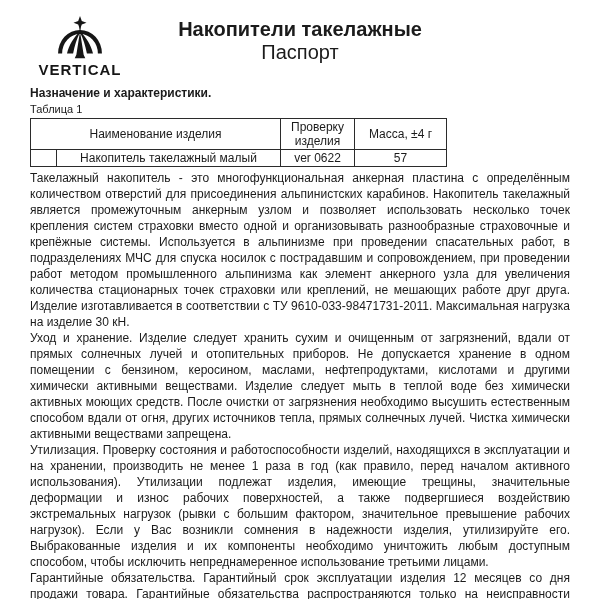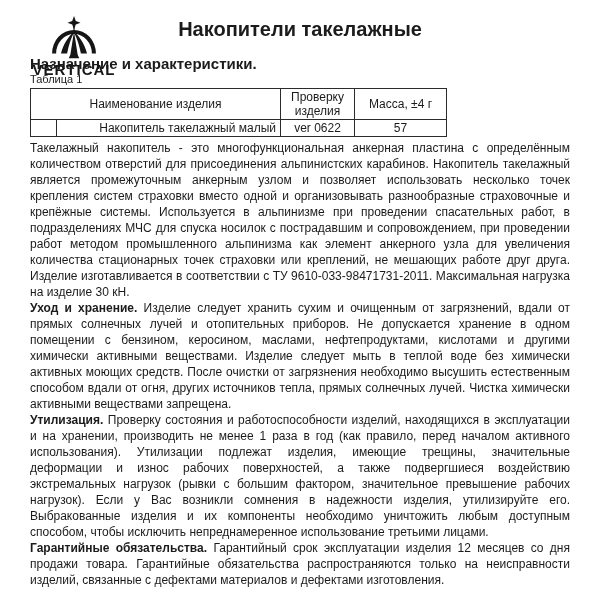--- a/index.html
+++ b/index.html
@@ -4,44 +4,44 @@
 <style>
   html, body { margin: 0; padding: 0; background: #ffffff; }
   body {
     width: 600px; height: 599px; overflow: hidden;
     color: #1b1b1b;
     font-family: "Liberation Sans", sans-serif;
   }
   .page { position: relative; box-sizing: border-box; width: 600px; height: 599px; padding: 14px 30px 0 30px; }
 
   
-  .logo-block { position: absolute; left: 30px; top: 16px; width: 88px; text-align: center; }
+  .logo-block { position: absolute; left: 36px; top: 16px; width: 88px; text-align: center; }
   .logo-icon { display: block; margin: 0 auto; }
   .brand-name { font-weight: bold; font-size: 15px; letter-spacing: 1px; color: #161616; margin-top: 1px; }
   .titles { text-align: center; padding-top: 4px; }
   .doc-title { font-size: 20px; font-weight: bold; line-height: 23px; margin: 0; }
   .doc-subtitle { font-size: 20px; font-weight: normal; line-height: 23px; margin: 0; }
 
   
-  .section-heading { font-size: 15px; font-weight: bold; line-height: 15px; margin-top: 15px; }
+  .section-heading { font-size: 12px; font-weight: bold; line-height: 15px; margin-top: 22px; }
   .table-caption { font-size: 11px; line-height: 15px; margin-top: 1px; }
   table.products { border-collapse: collapse; margin-top: 1px; font-size: 12px; color: #1b1b1b; }
   table.products th, table.products td { border: 1px solid #2b2b2b; padding: 1px 4px; line-height: 14px; }
   table.products th { font-weight: normal; text-align: center; vertical-align: middle; }
   td.cell-center { text-align: center; }
-  td.cell-name { text-align: right; }
+  td.cell-name { text-align: center; }
   col.c-num { width: 26px; }
   col.c-name { width: 224px; }
   col.c-article { width: 74px; }
   col.c-mass { width: 92px; }
 
   
   .body-text { margin-top: 3px; }
   p.para { font-size: 12px; line-height: 16px; text-align: justify; margin: 0; }
-  p.para b { font-weight: bold; margin-top: 17px; }
+  p.para b { font-weight: normal; margin-top: 17px; }
 </style>
 </head>
 <body>
 
 <div class="page">
 
   <div class="logo-block">
     <svg class="logo-icon" viewBox="0 0 64 54" width="52" height="44" xmlns="http://www.w3.org/2000/svg">
       <g fill="#161616">
         <path d="M32 0 L34.2 6 L40 8.2 L34.2 10.4 L32 16.4 L29.8 10.4 L24 8.2 L29.8 6 Z"></path>
@@ -50,20 +50,21 @@
         <path d="M31 20 C24.5 26.5 18.5 35.5 16 46 L23.5 46 C25.5 36 28 28 31.5 21 Z"></path>
         <path d="M33 20 C39.5 26.5 45.5 35.5 48 46 L40.5 46 C38.5 36 36 28 32.5 21 Z"></path>
         <path d="M32 19 L27.5 47.5 L25.5 52 L38.5 52 L36.5 47.5 Z"></path>
       </g>
     </svg>
     <div class="brand-name">VERTICAL</div>
   </div>
 
   <div class="titles">
     <div class="doc-title">Накопители такелажные</div>
+    <div class="doc-subtitle">Паспорт</div>
   </div>
 
   <div class="section-heading">Назначение и характеристики.</div>
   <div class="table-caption">Таблица 1</div>
 
   <table class="products">
     <colgroup>
       <col class="c-num">
         <col class="c-name">
         <col class="c-article">

